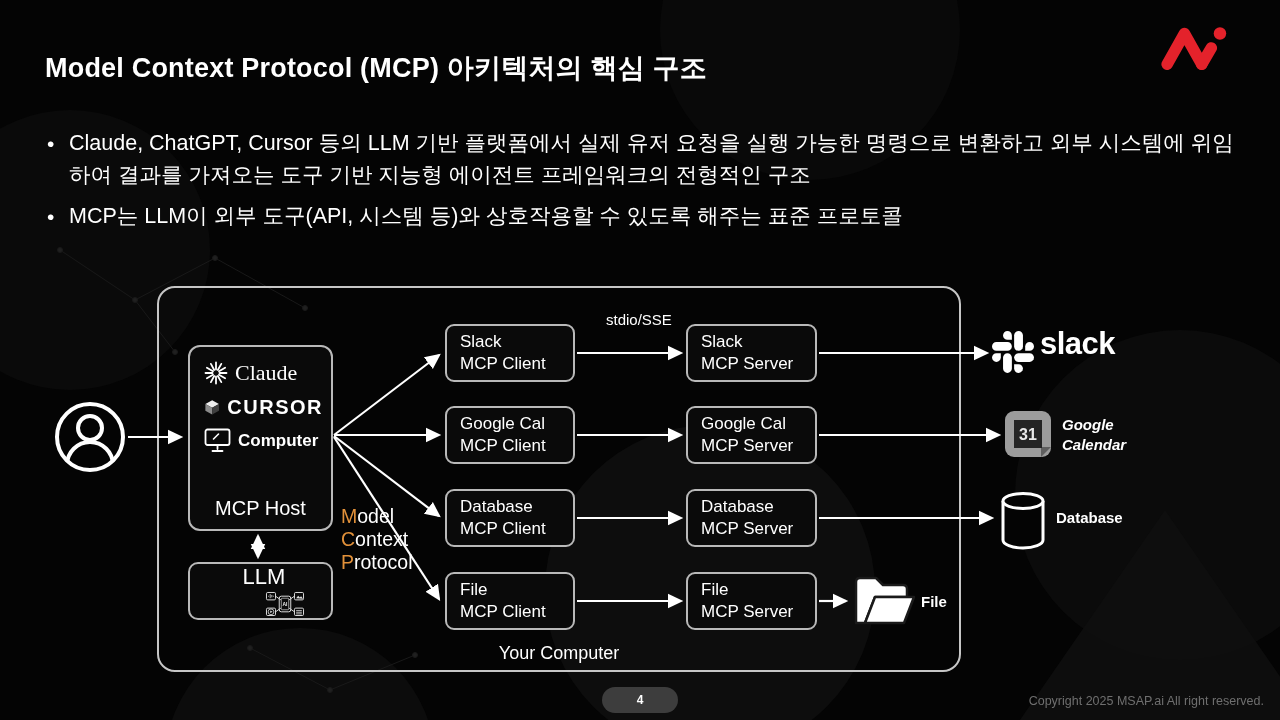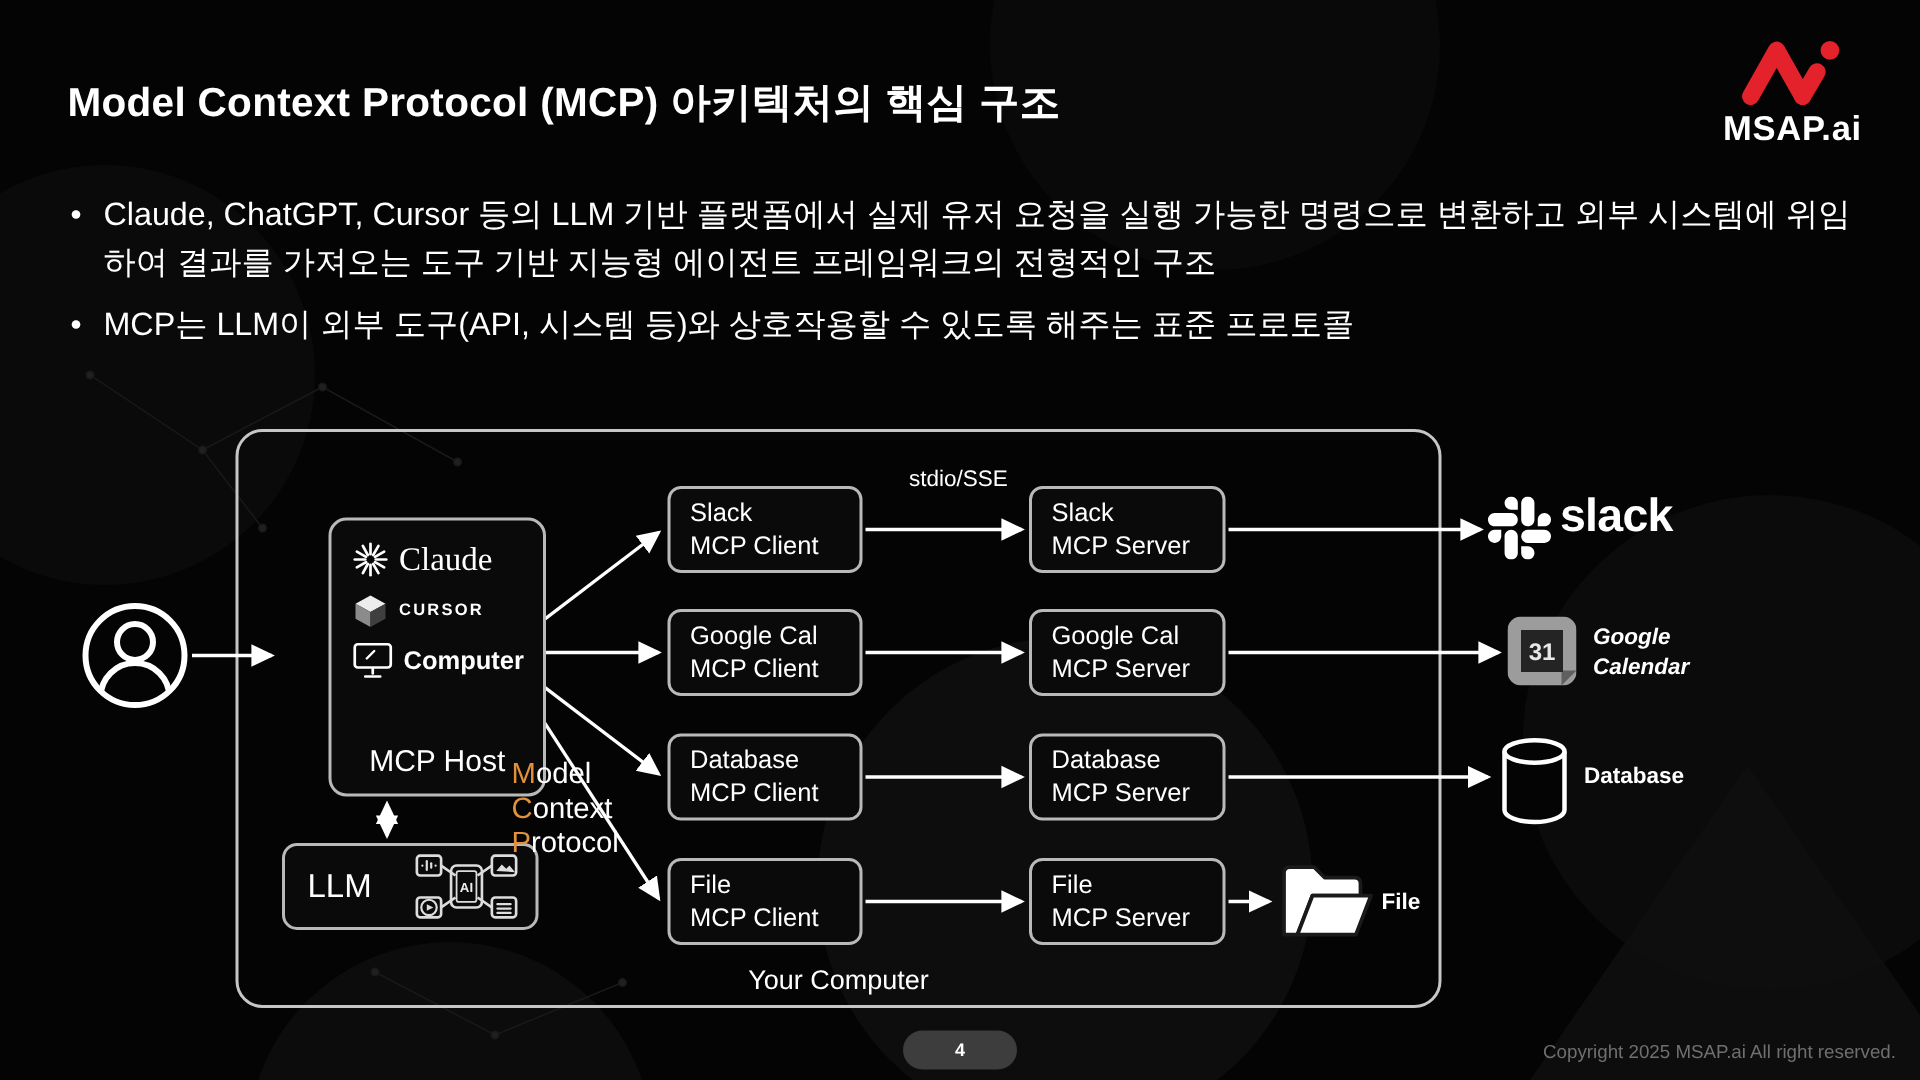--- a/index.html
+++ b/index.html
@@ -32,29 +32,29 @@
   .computer-label{position:absolute;bottom:6px;left:0;width:100%;text-align:center;font-size:18px;}
   .arrows{position:absolute;left:0;top:0;z-index:2;pointer-events:none;}
   .node{position:absolute;box-sizing:border-box;border:2px solid #b9b9b9;border-radius:9px;
     background:#0a0a0a;z-index:3;display:flex;flex-direction:column;justify-content:center;
     padding-left:13px;font-size:17px;line-height:1.3;}
   .client{left:445px;width:130px;height:58px;}
   .server{left:686px;width:131px;height:58px;}
   .r1{top:324px;} .r2{top:406px;} .r3{top:489px;} .r4{top:572px;}
   .host-box{position:absolute;left:188px;top:345px;width:145px;height:186px;box-sizing:border-box;
     border:2px solid #b9b9b9;border-radius:12px;background:#0a0a0a;z-index:3;
-    display:flex;flex-direction:column;padding:13px 8px 9px 14px;margin-left:31px;}
+    display:flex;flex-direction:column;padding:13px 8px 9px 14px;}
   .host-row{display:flex;align-items:center;gap:7px;margin-bottom:9px;}
   .claude-word{font-family:"Liberation Serif","DejaVu Serif",serif;font-size:22px;}
-  .cursor-word{font-size:11px;font-weight:800;letter-spacing:1.5px;}
+  .cursor-word{font-size:20px;font-weight:800;letter-spacing:1.5px;}
   .desktop-word{font-size:17px;font-weight:800;}
   .host-label{margin-top:auto;text-align:center;font-size:20px;padding-right:6px;}
-  .llm-box{position:absolute;left:188px;top:562px;width:171px;height:58px;box-sizing:border-box;
+  .llm-box{position:absolute;left:188px;top:562px;width:145px;height:58px;box-sizing:border-box;
     border:2px solid #b9b9b9;border-radius:10px;background:#0a0a0a;z-index:3;
-    display:flex;align-items:center;padding:0 8px 0 15px;}
+    display:flex;align-items:center;padding:0 8px 0 15px;flex-direction:column;}
   .llm-word{font-size:22px;}
   .llm-box svg{margin-left:auto;}
   .proto{position:absolute;left:341px;top:491px;z-index:3;font-size:19.5px;line-height:23px;margin-top:14px;}
   .proto-line::first-letter{color:var(--accent_orange,#e2913a);}
   .stdio{position:absolute;left:606px;top:311px;font-size:15px;z-index:3;}
   
   .target-icon{position:absolute;z-index:3;}
   .slack-word{position:absolute;left:1040px;top:326px;font-size:31px;font-weight:800;letter-spacing:-.5px;z-index:3;}
   .gcal-label{position:absolute;left:1062px;top:415px;width:80px;font-size:15px;font-weight:800;line-height:1.3;z-index:3;font-style:italic;}
   .db-label{position:absolute;left:1056px;top:509px;font-size:15px;font-weight:800;z-index:3;}
@@ -94,21 +94,20 @@
     <polygon points="1020,720 1165,510 1310,720" fill="#0e0e0e" opacity="0.9"></polygon>
   </svg>
 
   <div class="title">Model Context Protocol (MCP) 아키텍처의 핵심 구조</div>
   <div class="logo">
     <svg class="mark" width="82" height="48" viewBox="0 0 80 50">
       <path d="M11,44 L29,12 L47,44" fill="none" stroke="var(--brand_red,#e4222b)" stroke-width="12" stroke-linecap="round" stroke-linejoin="round"></path>
       <path d="M47,44 L57,27" fill="none" stroke="var(--brand_red,#e4222b)" stroke-width="12" stroke-linecap="round"></path>
       <circle cx="66" cy="12" r="6.5" fill="var(--brand_red,#e4222b)"></circle>
     </svg>
-    <div class="brand">MSAP.ai</div>
   </div>
 
   <ul class="bullets">
     <li>Claude, ChatGPT, Cursor 등의 LLM 기반 플랫폼에서 실제 유저 요청을 실행 가능한 명령으로 변환하고 외부 시스템에 위임하여 결과를 가져오는 도구 기반 지능형 에이전트 프레임워크의 전형적인 구조</li>
     <li>MCP는 LLM이 외부 도구(API, 시스템 등)와 상호작용할 수 있도록 해주는 표준 프로토콜</li>
   </ul>
 
   <div class="computer-box">
     <div class="computer-label">Your Computer</div>
   </div>

